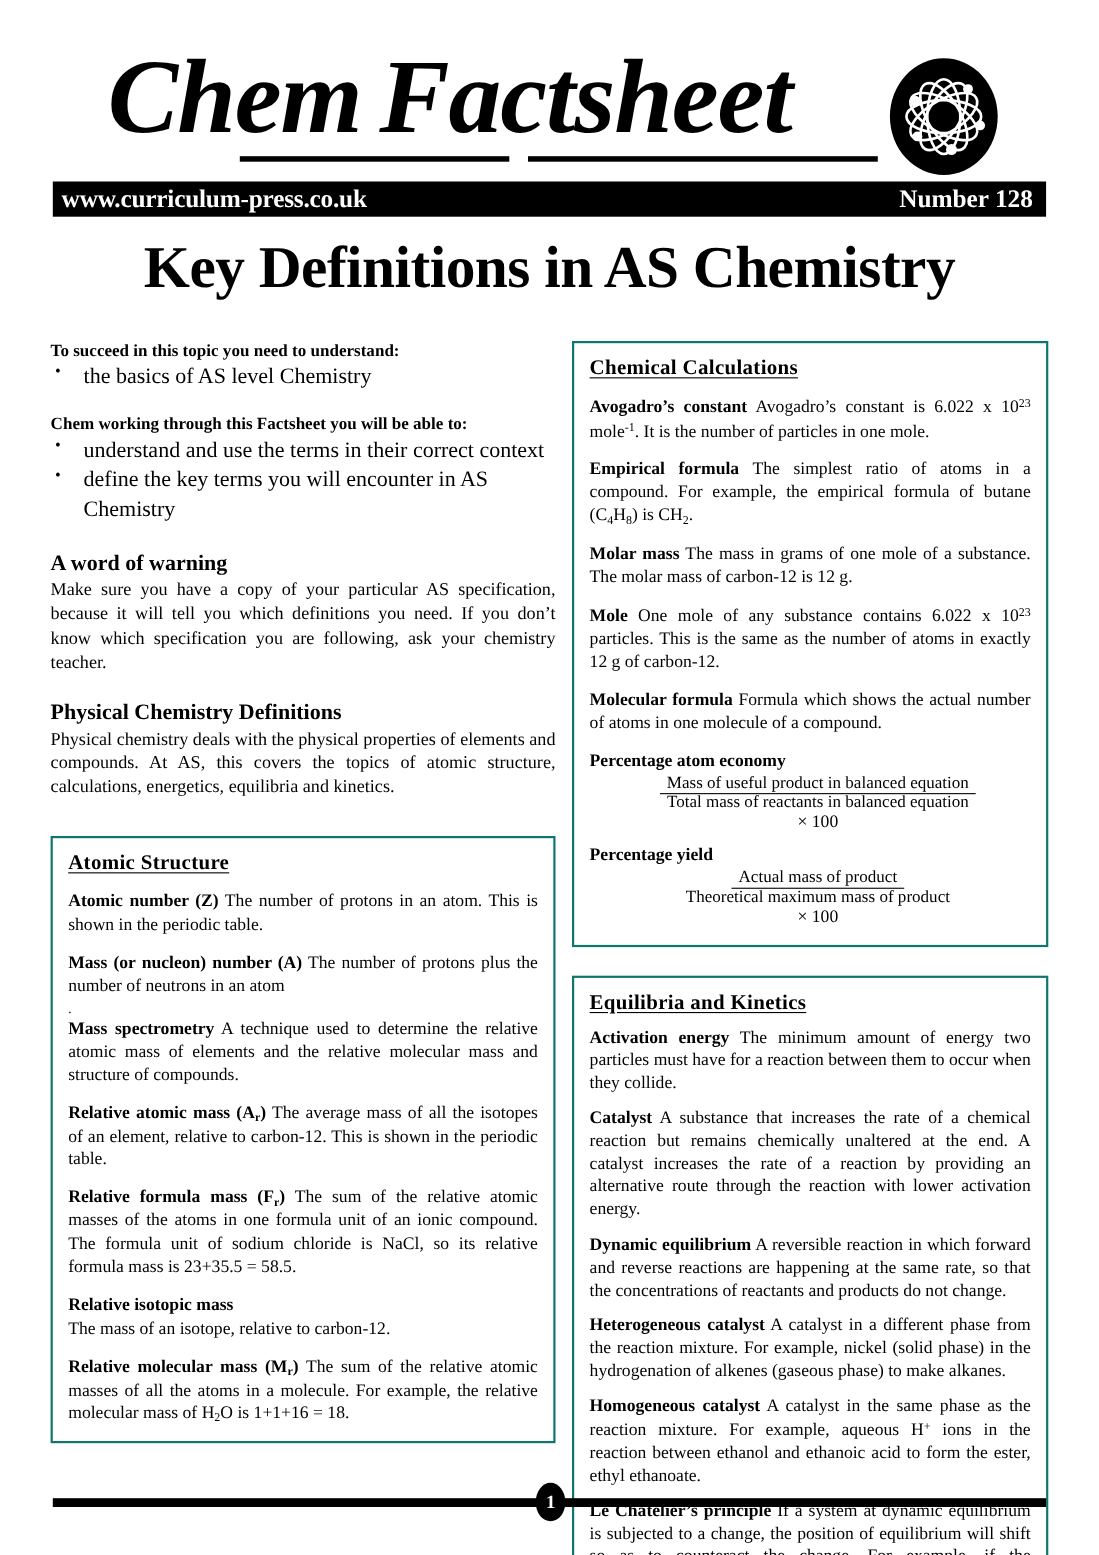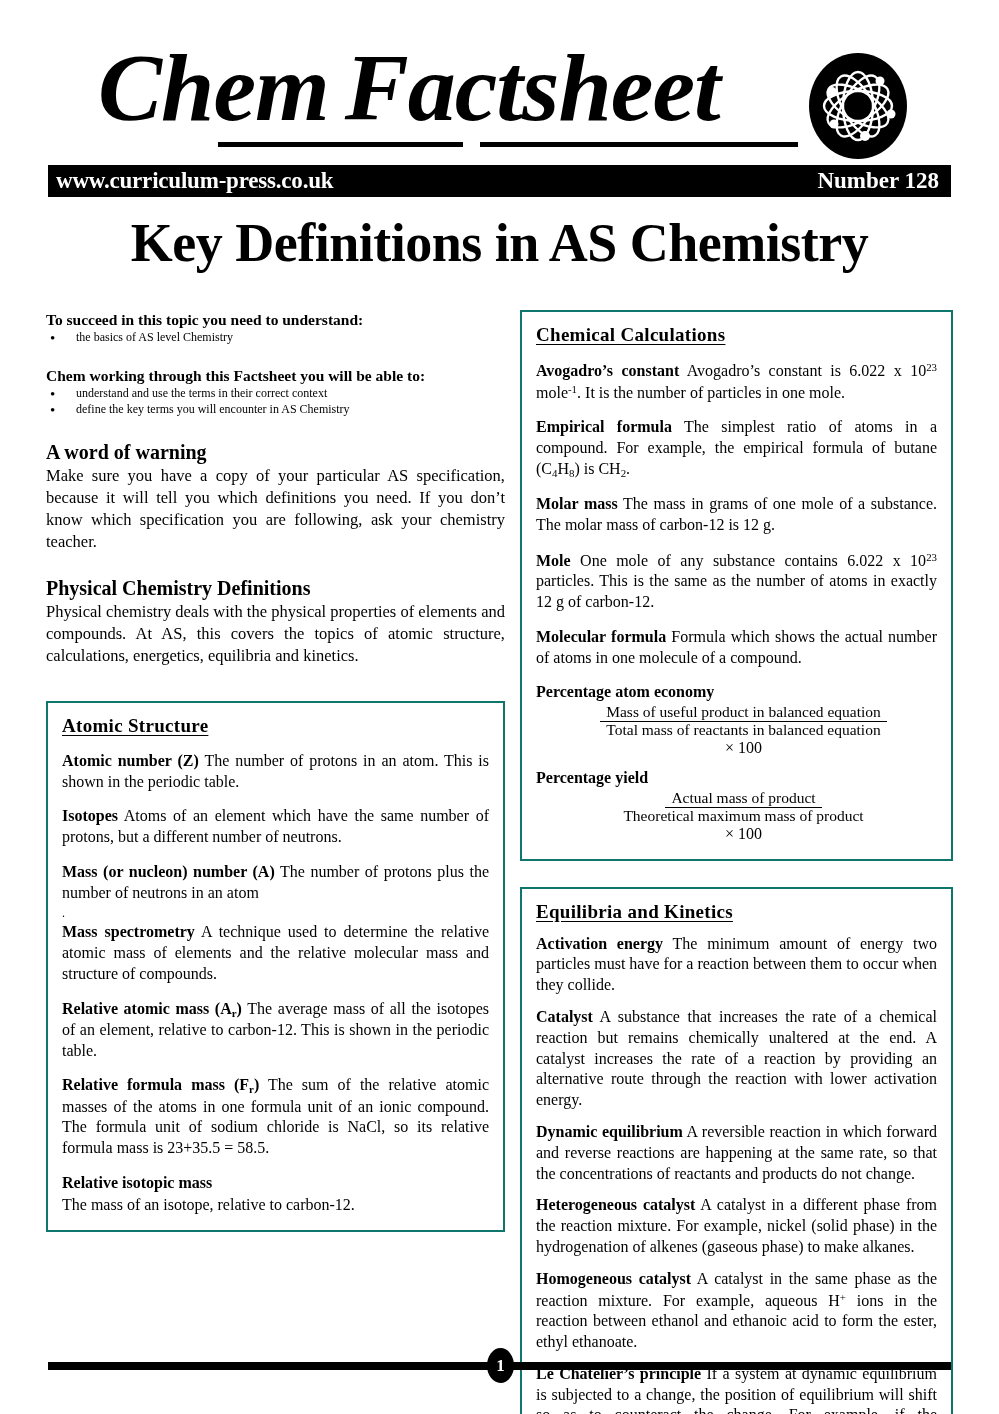--- a/index.html
+++ b/index.html
@@ -115,21 +115,21 @@
     line-height: 1.25;
   }
   ul.bullets {
     list-style: none;
     margin: 0 0 0 0;
     padding: 0;
   }
   ul.bullets li {
     position: relative;
     padding-left: 30px;
-    font-size: 12px;
+    font-size: 20px;
     line-height: 1.35;
   }
   ul.bullets li::before {
     content: "\2022";
     position: absolute;
     left: 4px;
     top: -1px;
     font-size: 15px;
   }
   .gap-md { height: 20px; }
@@ -292,23 +292,20 @@
 
     <div style="height:34px"></div>
 
     <div class="box">
       <div class="box-title">Atomic Structure</div>
 
       <p class="defn">
         <b>Atomic number (Z)</b><span>  The number of protons in an atom.  This is shown in the periodic table.</span>
       </p>
 
-      <p class="defn">
-        <b>Isotopes</b><span>  Atoms of an element which have the same number of protons, but a different number of neutrons.</span>
-      </p>
 
       <p class="defn" style="margin-bottom:2px">
         <b>Mass (or nucleon) number (A)</b><span> The number of protons plus the number of neutrons in an atom</span>
       </p>
       <p class="defn" style="margin-bottom:1px;font-size:12px">.</p>
 
       <p class="defn">
         <b>Mass spectrometry</b><span>  A technique used to determine the relative atomic mass of elements and the relative molecular mass and structure of compounds.</span>
       </p>
 
@@ -318,20 +315,23 @@
 
       <p class="defn">
         <b><span>Relative formula mass (F</span><sub>r</sub><span>)</span></b><span> The sum of the relative atomic masses of the atoms in one formula unit of an ionic compound.  The formula unit of sodium chloride is NaCl, so its relative formula mass is 23+35.5 = 58.5.</span>
       </p>
 
       <p class="defn" style="margin-bottom:1px">
         <b>Relative isotopic mass</b>
       </p>
       <p class="defn">The mass of an isotope, relative to carbon-12.</p>
 
+      <p class="defn">
+        <b><span>Relative molecular mass (M</span><sub>r</sub><span>)</span></b><span> The sum of the relative atomic masses of all the atoms in a molecule.  For example, the relative molecular mass of H</span><sub>2</sub><span>O is 1+1+16 = 18.</span>
+      </p>
     </div>
   </div>
 
   <div class="col-right">
 
     <div class="box">
       <div class="box-title">Chemical  Calculations</div>
 
       <p class="defn">
         <b>Avogadro’s constant</b><span>  Avogadro’s constant is 6.022 x 10</span><sup>23</sup><span> mole</span><sup>-1</sup><span>. It is the number of particles in one mole.</span>

